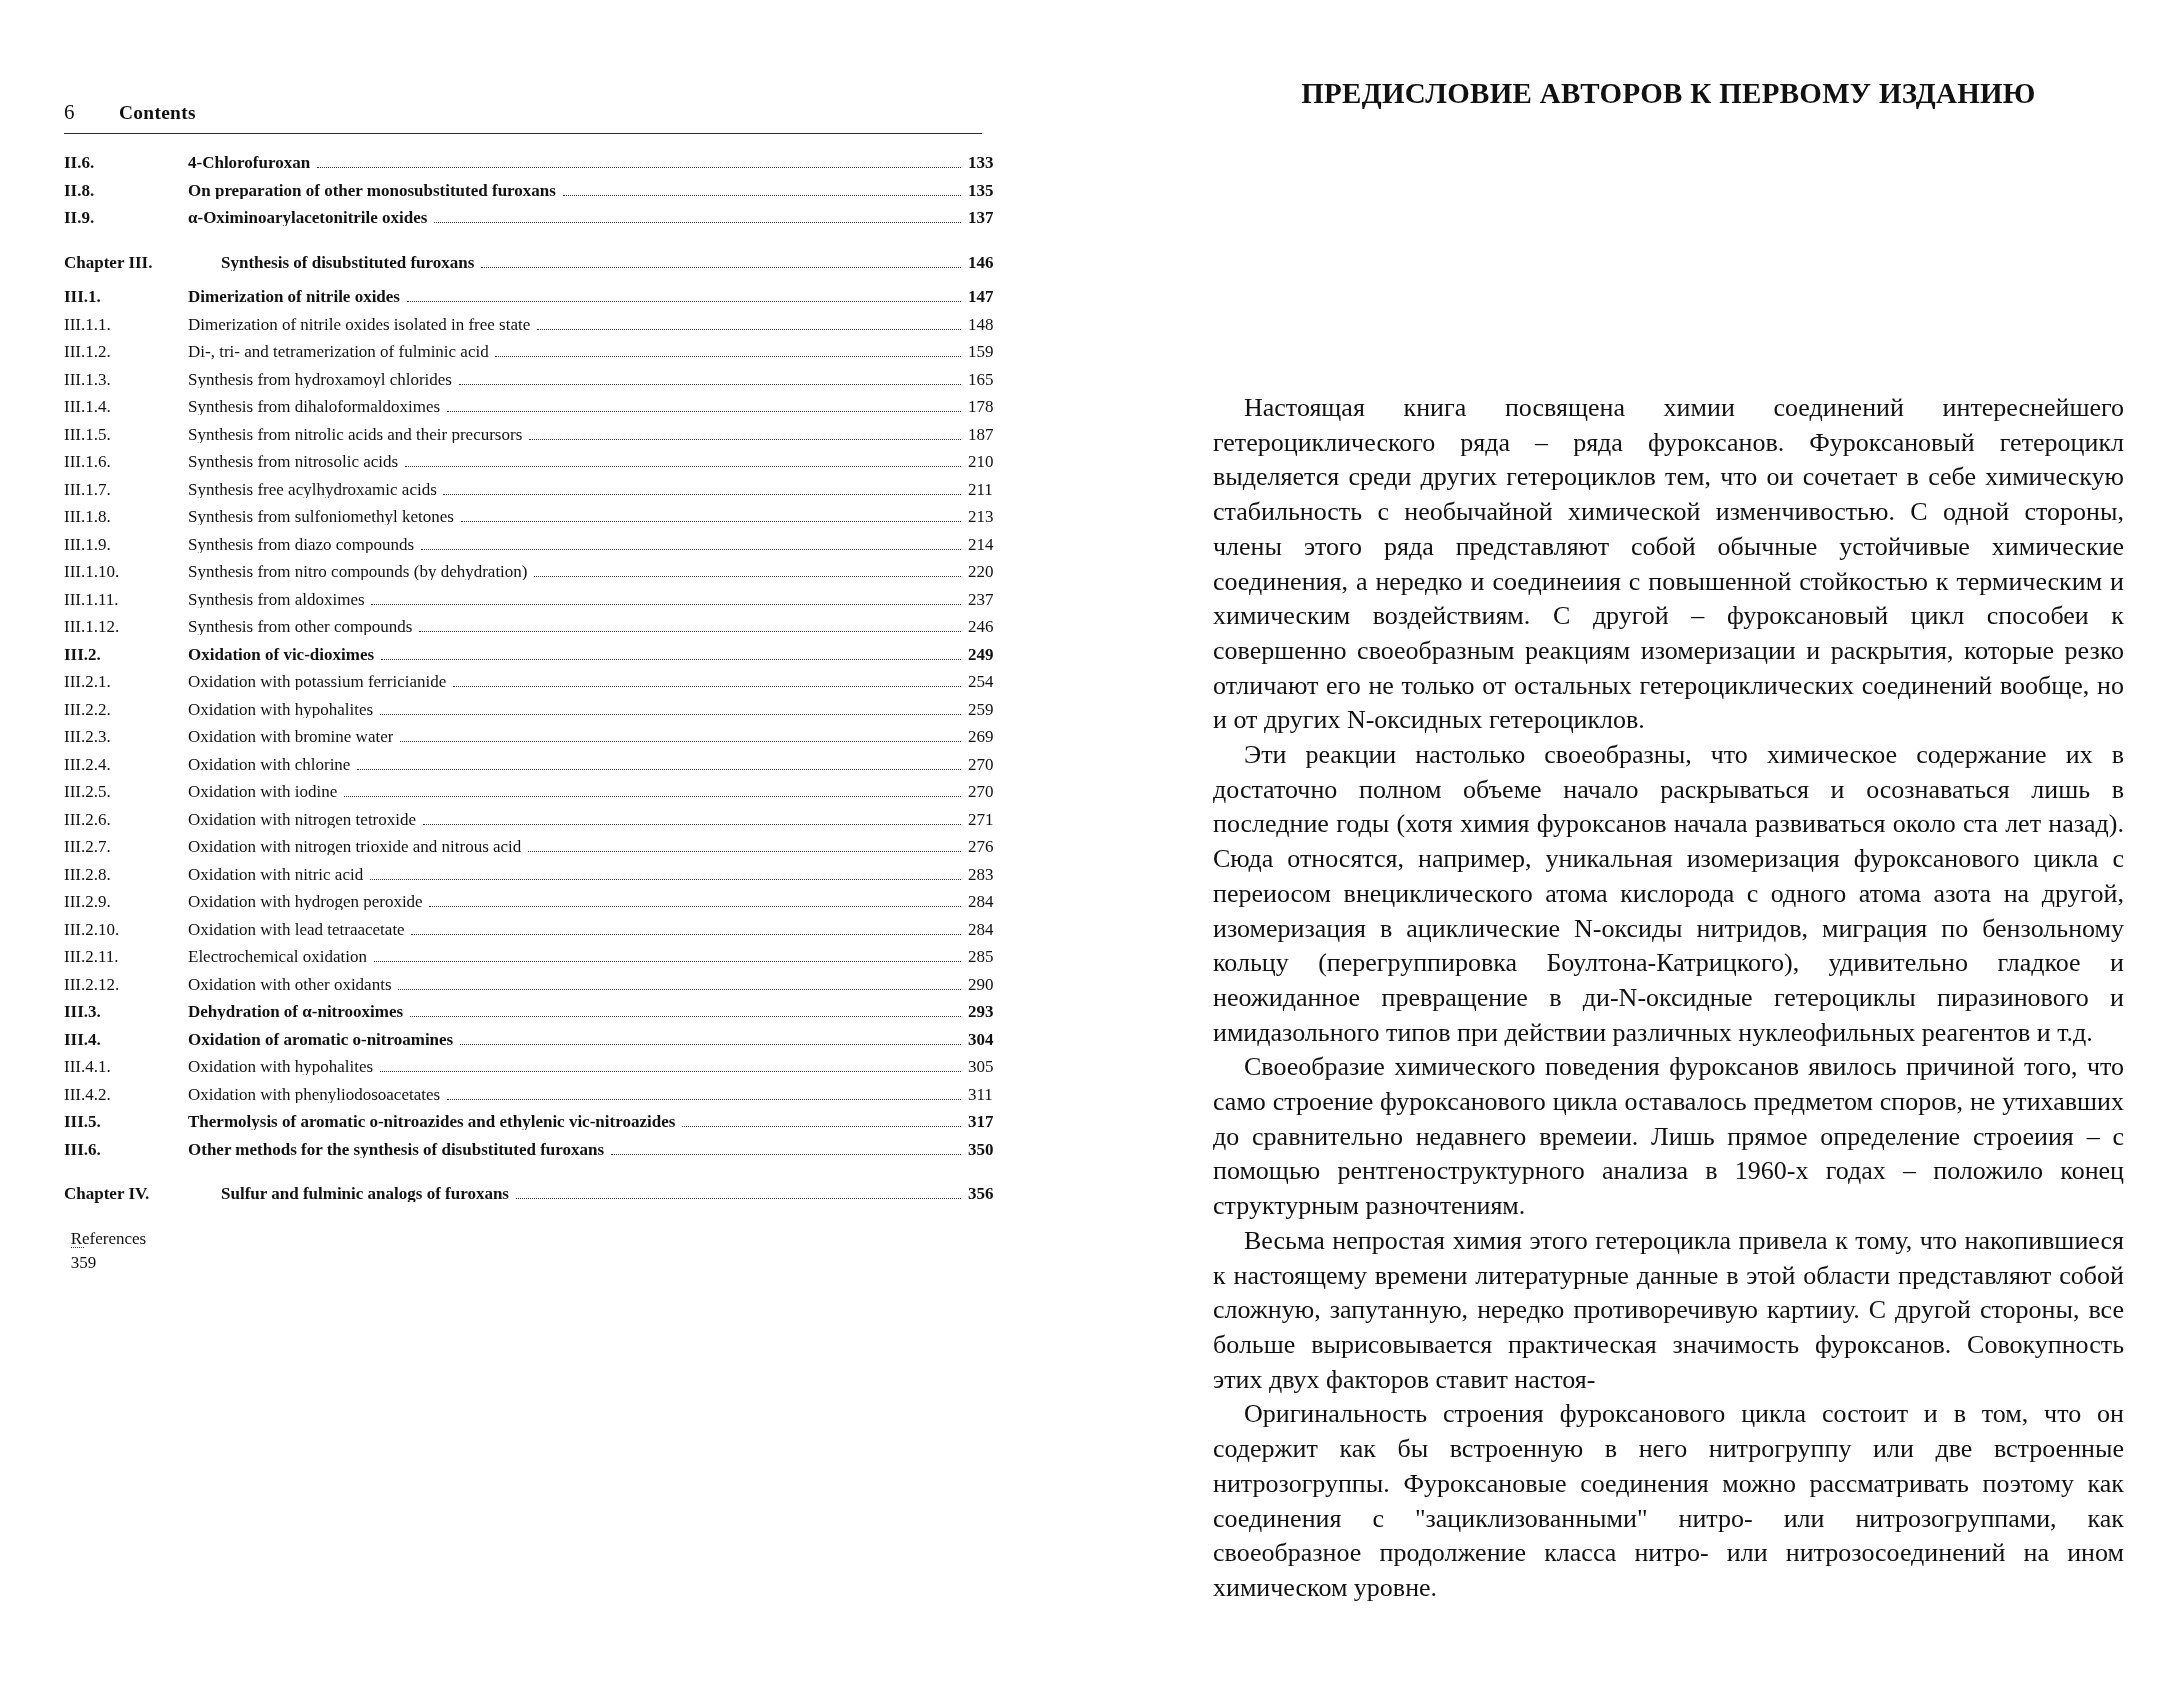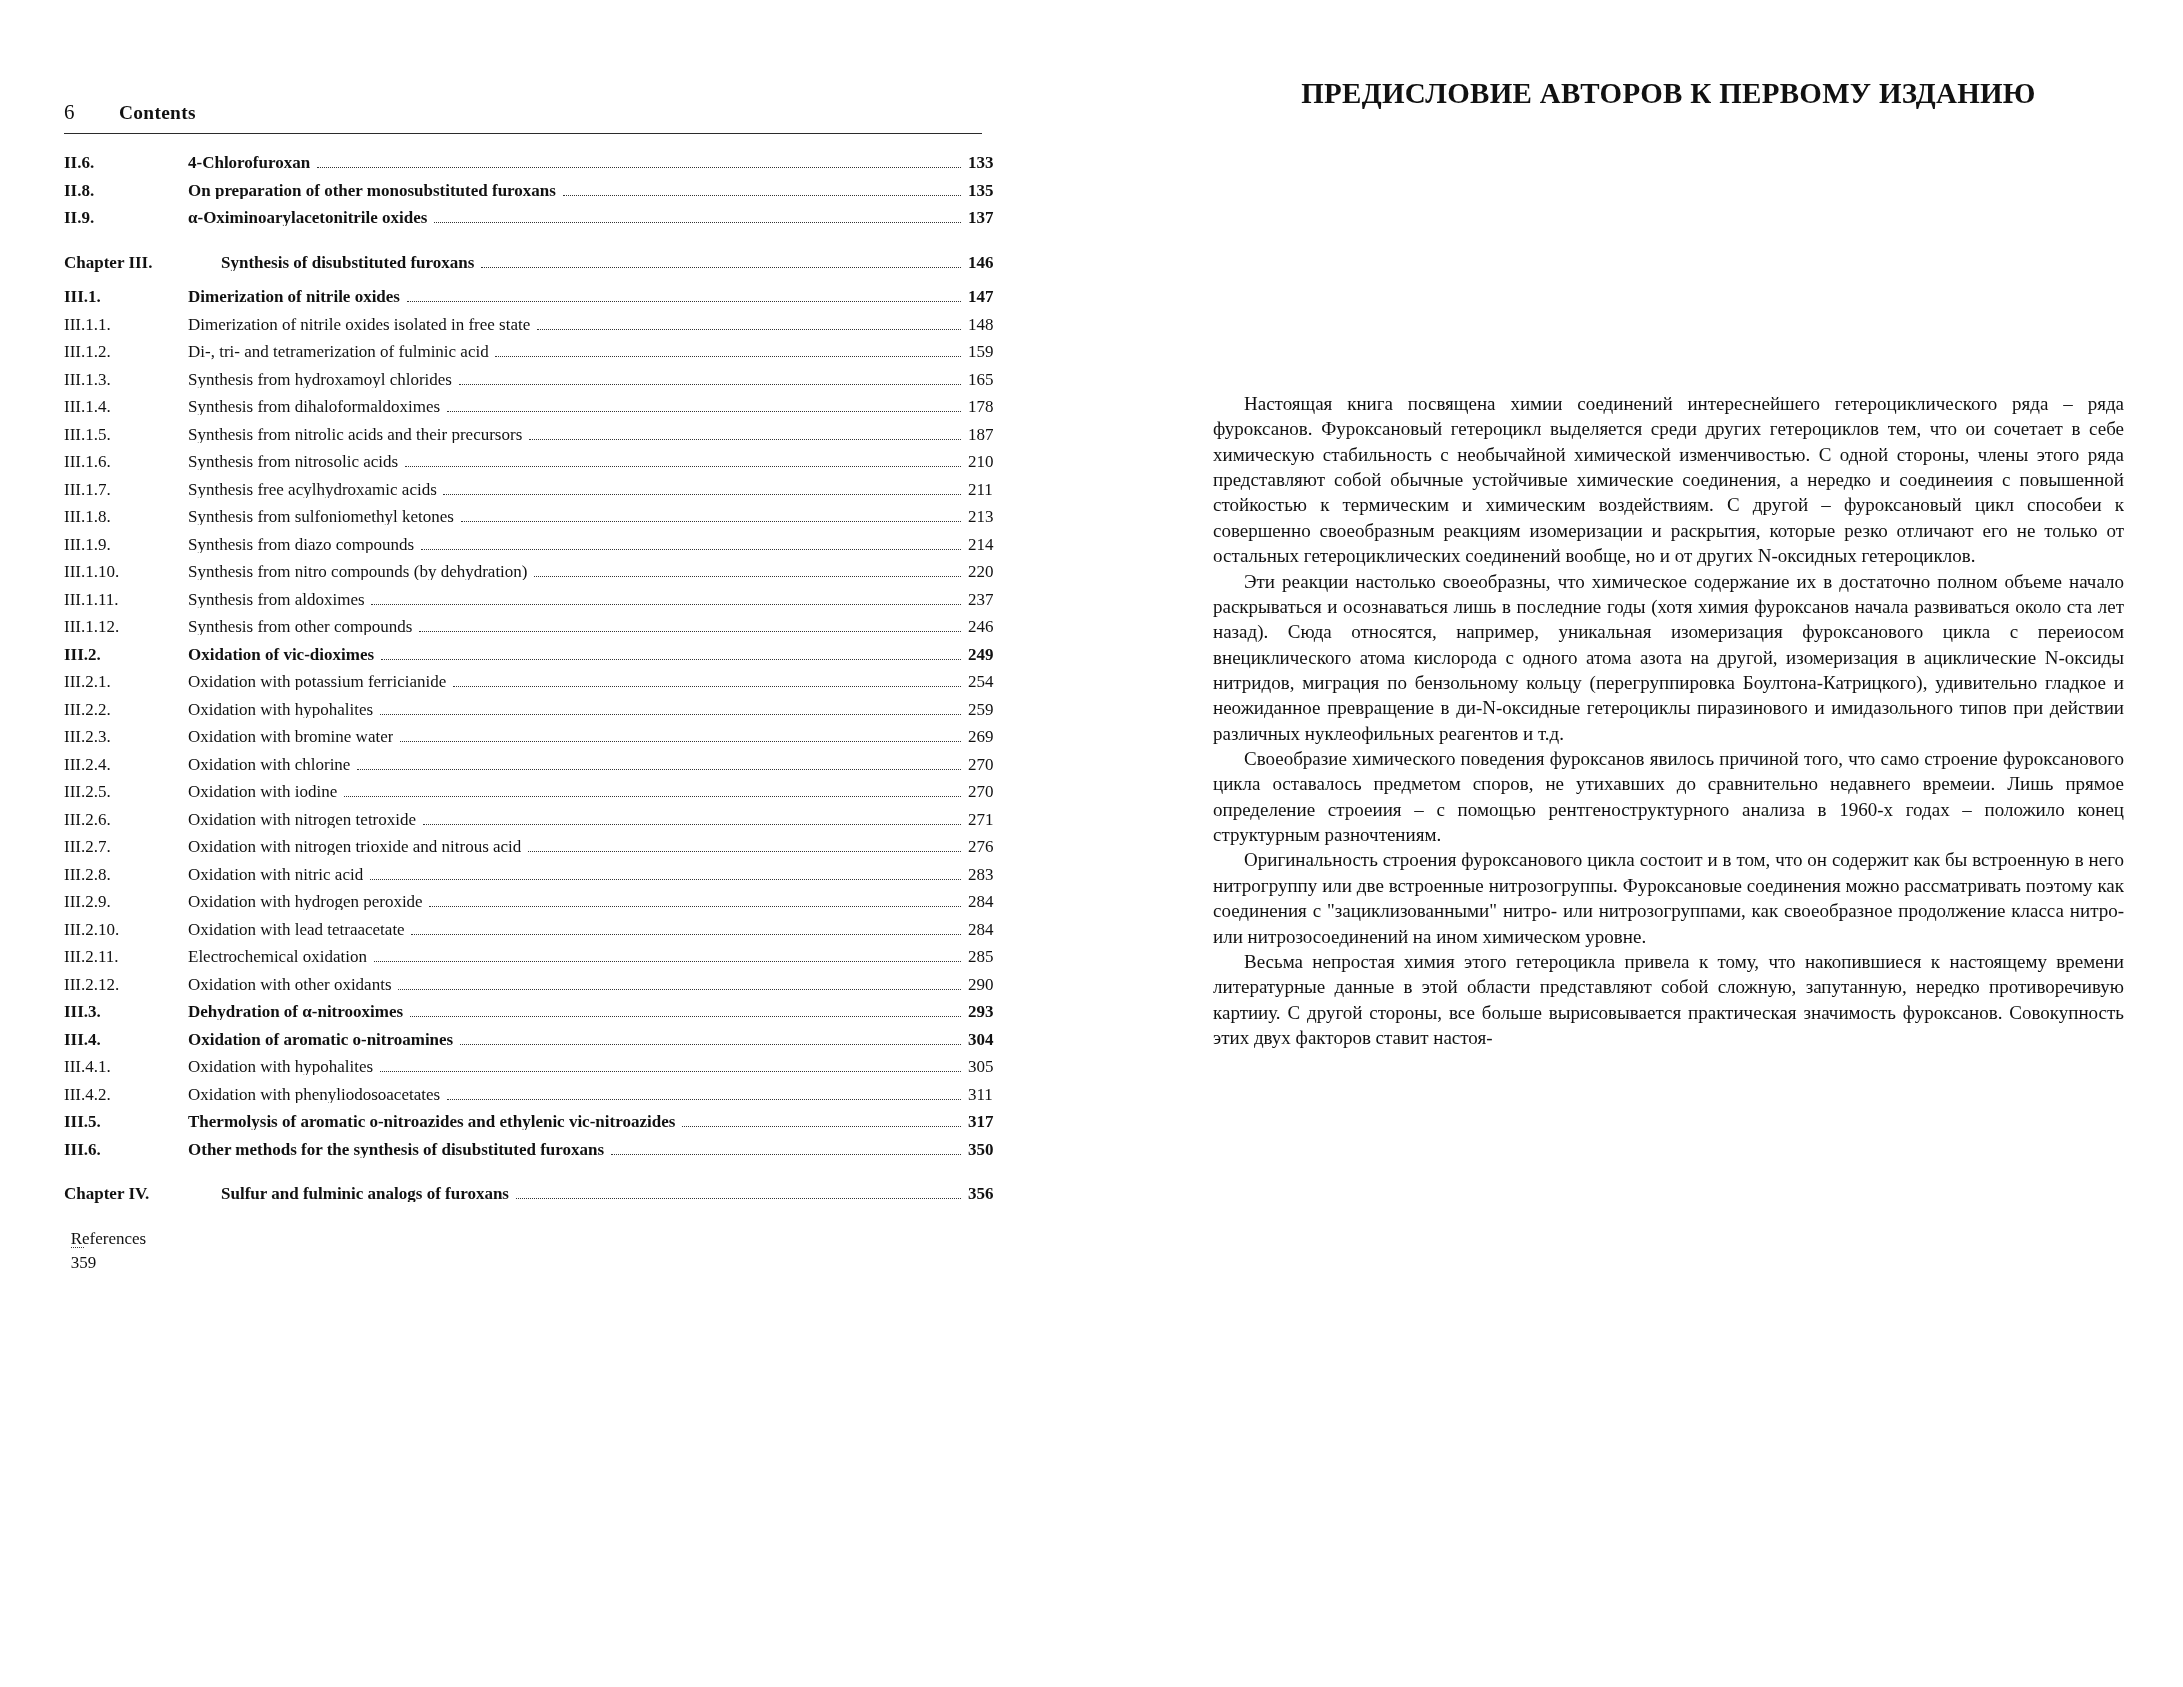--- a/index.html
+++ b/index.html
@@ -125,21 +125,21 @@
   .preface-title {
     font-family: "Liberation Serif", serif;
     font-weight: bold;
     font-size: 29px;
     text-align: center;
     letter-spacing: 0.3px;
     margin-bottom: 0;
   }
   .preface-body {
     margin-top: 281px;
-    font-size: 19px;
+    font-size: 26px;
     line-height: 1.335;
     text-align: justify;
     font-family: "Liberation Serif", serif;
   }
   .preface-body p {
     margin: 0;
     text-indent: 31px;
   }
   .preface-body p.first {
     text-indent: 31px;
@@ -390,20 +390,20 @@
     </div>
   </div>
 
   <div class="right-page">
     <div class="right-inner">
       <div class="preface-title">ПРЕДИСЛОВИЕ АВТОРОВ К ПЕРВОМУ ИЗДАНИЮ</div>
       <div class="preface-body" id="preface-body">
           <p class="first">Настоящая книга посвящена химии соединений интереснейшего гетероциклического ряда – ряда фуроксанов. Фуроксановый гетероцикл выделяется среди других гетероциклов тем, что ои сочетает в себе химическую стабильность с необычайной химической изменчивостью. С одной стороны, члены этого ряда представляют собой обычные устойчивые химические соединения, а нередко и соединеиия с повышенной стойкостью к термическим и химическим воздействиям. С другой – фуроксановый цикл способеи к совершенно своеобразным реакциям изомеризации и раскрытия, которые резко отличают его не только от остальных гетероциклических соединений вообще, но и от других N-оксидных гетероциклов.</p>
           <p>Эти реакции настолько своеобразны, что химическое содержание их в достаточно полном объеме начало раскрываться и осознаваться лишь в последние годы (хотя химия фуроксанов начала развиваться около ста лет назад). Сюда относятся, например, уникальная изомеризация фуроксанового цикла с переиосом внециклического атома кислорода с одного атома азота на другой, изомеризация в ациклические N-оксиды нитридов, миграция по бензольному кольцу (перегруппировка Боултона-Катрицкого), удивительно гладкое и неожиданное превращение в ди-N-оксидные гетероциклы пиразинового и имидазольного типов при действии различных нуклеофильных реагентов и т.д.</p>
           <p>Своеобразие химического поведения фуроксанов явилось причиной того, что само строение фуроксанового цикла оставалось предметом споров, не утихавших до сравнительно недавнего времеии. Лишь прямое определение строеиия – с помощью рентгеноструктурного анализа в 1960-х годах – положило конец структурным разночтениям.</p>
+          <p>Весьма непростая химия этого гетероцикла привела к тому, что накопившиеся к настоящему времени литературные данные в этой области представляют собой сложную, запутанную, нередко противоречивую картииу. С другой стороны, все больше вырисовывается практическая значимость фуроксанов. Совокупность этих двух факторов ставит настоя-</p>
           <p>Оригинальность строения фуроксанового цикла состоит и в том, что он содержит как бы встроенную в него нитрогруппу или две встроенные нитрозогруппы. Фуроксановые соединения можно рассматривать поэтому как соединения с "зациклизованными" нитро- или нитрозогруппами, как своеобразное продолжение класса нитро- или нитрозосоединений на ином химическом уровне.</p>
-          <p>Весьма непростая химия этого гетероцикла привела к тому, что накопившиеся к настоящему времени литературные данные в этой области представляют собой сложную, запутанную, нередко противоречивую картииу. С другой стороны, все больше вырисовывается практическая значимость фуроксанов. Совокупность этих двух факторов ставит настоя-</p>
         </div>
     </div>
   </div>
 
 </div>
 
 
 </body></html>

